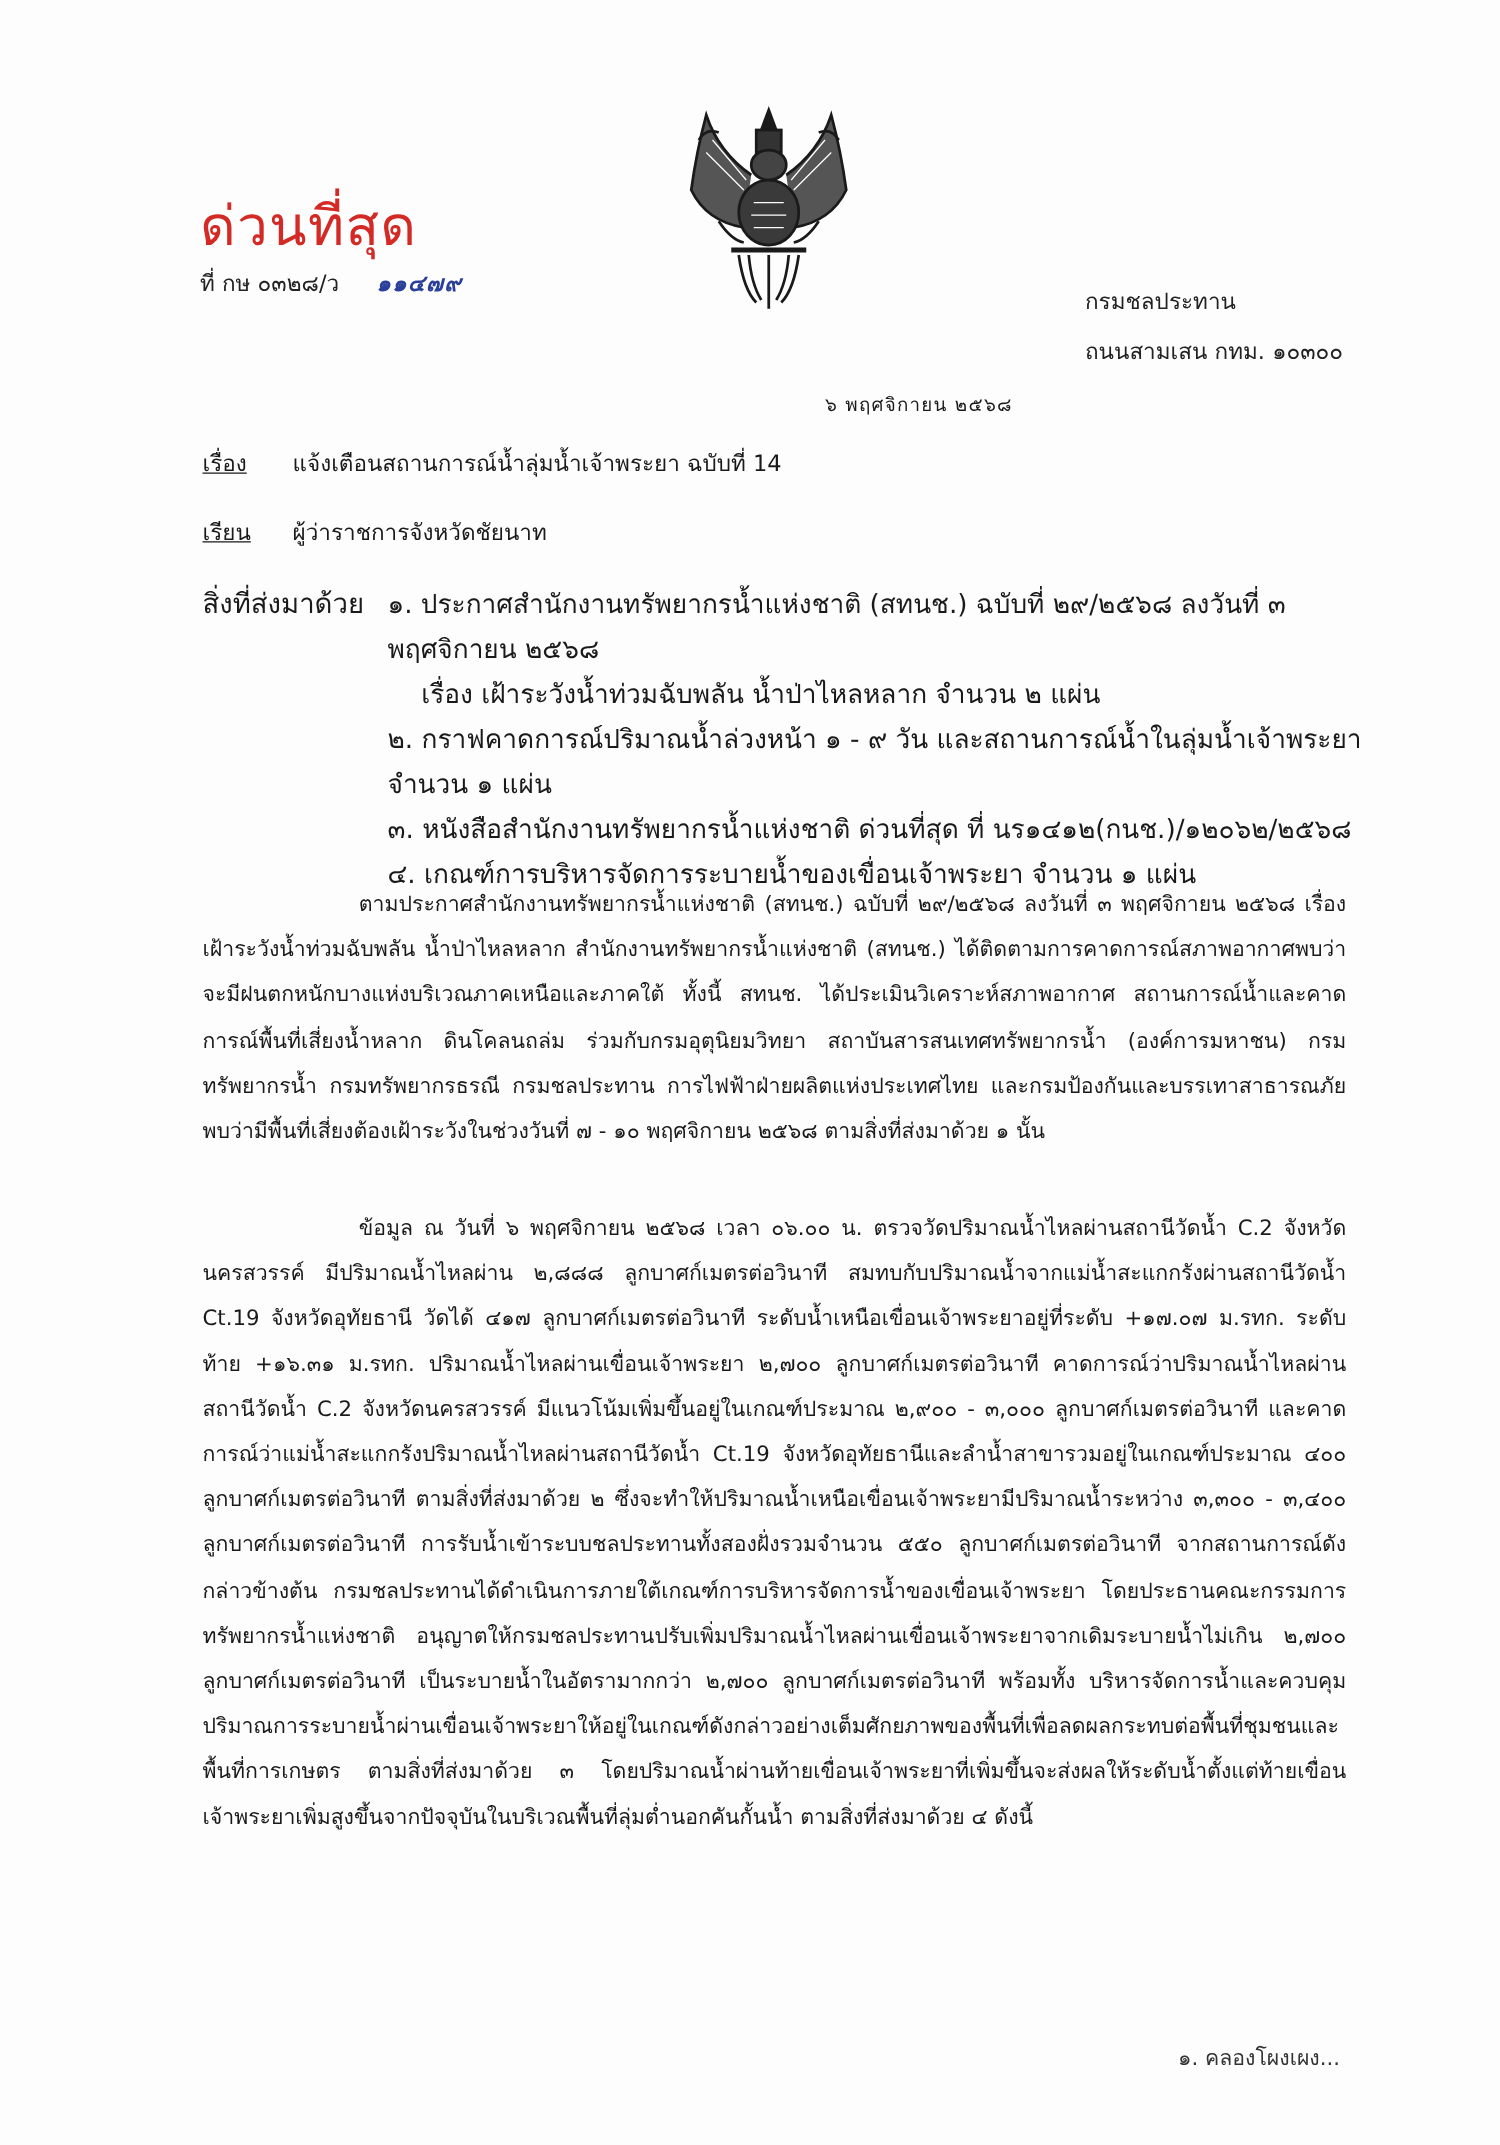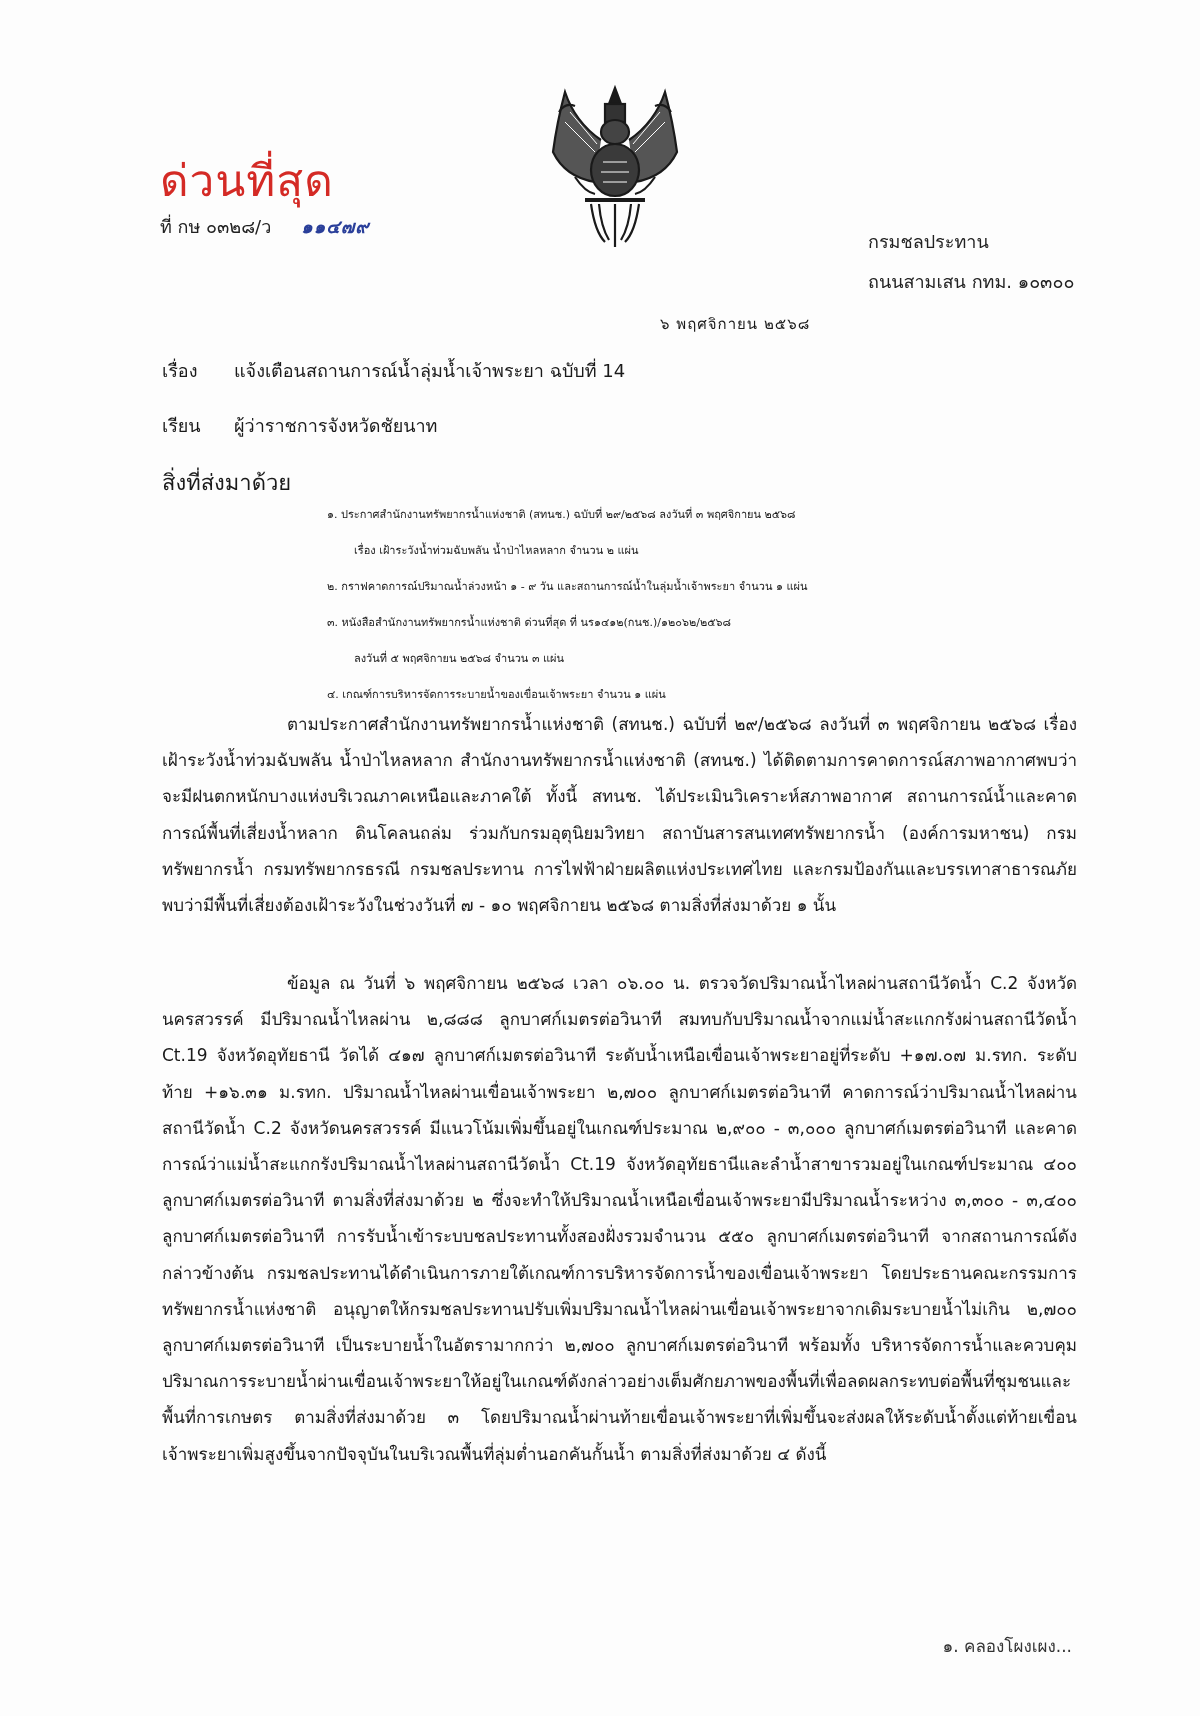--- a/index.html
+++ b/index.html
@@ -7,25 +7,25 @@
          font-family: "DejaVu Sans", "Liberation Sans", sans-serif; color: #1a1a1a; }
   .page { position: absolute; inset: 0; background: #fdfdfd; }
   .urgent { position: absolute; left: 160px; top: 145px; font-size: 44px; font-weight: normal;
             color: #d42a25; letter-spacing: 1px; }
   .refno { position: absolute; left: 160px; top: 212px; font-size: 18px; color: #222; }
   .refno .hand { color: #2a3f9a; font-style: italic; font-weight: bold; letter-spacing: 1px; margin-left: 30px; }
   .garuda { position: absolute; left: 535px; top: 82px; width: 160px; height: 170px; }
   .sender { position: absolute; left: 828px; top: 222px; font-size: 18px; line-height: 40px; color: #222; margin-left: 40px; }
   .date { position: absolute; left: 660px; top: 312px; font-size: 15px; letter-spacing: 1px; }
   .row { position: absolute; left: 162px; font-size: 18px; }
-  .row .lbl { display: inline-block; width: 72px; }
+  .row .lbl { display: inline-block; width: 72px; text-decoration: underline; }
   .subject { top: 356px; }
   .recipient { top: 411px; }
   .enc-label { position: absolute; left: 162px; top: 465px; font-size: 22px; }
-  .enc-list { position: absolute; left: 327px; top: 465px; width: 790px; font-size: 11px; line-height: 36px; margin-top: 32px; }
+  .enc-list { position: absolute; left: 310px; top: 465px; width: 790px; font-size: 21px; line-height: 36px; }
   .enc-item .cont { padding-left: 27px; display: block; }
   .para { position: absolute; left: 162px; width: 915px; font-size: 17px; line-height: 36.2px;
           text-align: justify; text-align-last: left; }
   .para .indent { display: inline-block; width: 125px; }
   .p1 { top: 706px; }
   .p2 { top: 965px; }
   .footer-cont { position: absolute; right: 128px; top: 1632px; font-size: 17px; color: #333; }
 </style>
 </head>
 <body>
@@ -77,21 +77,20 @@
   <div class="enc-list">
     <div class="enc-item">
       <span>๑. ประกาศสำนักงานทรัพยากรน้ำแห่งชาติ (สทนช.) ฉบับที่ ๒๙/๒๕๖๘ ลงวันที่ ๓ พฤศจิกายน ๒๕๖๘</span>
       <span class="cont">เรื่อง เฝ้าระวังน้ำท่วมฉับพลัน น้ำป่าไหลหลาก จำนวน ๒ แผ่น</span>
     </div>
     <div class="enc-item">
       <span>๒. กราฟคาดการณ์ปริมาณน้ำล่วงหน้า ๑ - ๙ วัน และสถานการณ์น้ำในลุ่มน้ำเจ้าพระยา จำนวน ๑ แผ่น</span>
     </div>
     <div class="enc-item">
       <span>๓. หนังสือสำนักงานทรัพยากรน้ำแห่งชาติ ด่วนที่สุด ที่ นร๑๔๑๒(กนช.)/๑๒๐๖๒/๒๕๖๘</span>
-      <span class="cont">ลงวันที่ ๕ พฤศจิกายน ๒๕๖๘ จำนวน ๓ แผ่น</span>
     </div>
     <div class="enc-item">
       <span>๔. เกณฑ์การบริหารจัดการระบายน้ำของเขื่อนเจ้าพระยา จำนวน ๑ แผ่น</span>
     </div>
   </div>
 
   <div class="para p1"><span class="indent"></span><span>ตามประกาศสำนักงานทรัพยากรน้ำแห่งชาติ (สทนช.) ฉบับที่ ๒๙/๒๕๖๘ ลงวันที่ ๓ พฤศจิกายน ๒๕๖๘ เรื่อง เฝ้าระวังน้ำท่วมฉับพลัน น้ำป่าไหลหลาก สำนักงานทรัพยากรน้ำแห่งชาติ (สทนช.) ได้ติดตามการคาดการณ์สภาพอากาศพบว่า จะมีฝนตกหนักบางแห่งบริเวณภาคเหนือและภาคใต้ ทั้งนี้ สทนช. ได้ประเมินวิเคราะห์สภาพอากาศ สถานการณ์น้ำและคาดการณ์พื้นที่เสี่ยงน้ำหลาก ดินโคลนถล่ม ร่วมกับกรมอุตุนิยมวิทยา สถาบันสารสนเทศทรัพยากรน้ำ (องค์การมหาชน) กรมทรัพยากรน้ำ กรมทรัพยากรธรณี กรมชลประทาน การไฟฟ้าฝ่ายผลิตแห่งประเทศไทย และกรมป้องกันและบรรเทาสาธารณภัย พบว่ามีพื้นที่เสี่ยงต้องเฝ้าระวังในช่วงวันที่ ๗ - ๑๐ พฤศจิกายน ๒๕๖๘ ตามสิ่งที่ส่งมาด้วย ๑ นั้น</span></div>
 
   <div class="para p2"><span class="indent"></span><span>ข้อมูล ณ วันที่ ๖ พฤศจิกายน ๒๕๖๘ เวลา ๐๖.๐๐ น. ตรวจวัดปริมาณน้ำไหลผ่านสถานีวัดน้ำ C.2 จังหวัดนครสวรรค์ มีปริมาณน้ำไหลผ่าน ๒,๘๘๘ ลูกบาศก์เมตรต่อวินาที สมทบกับปริมาณน้ำจากแม่น้ำสะแกกรังผ่านสถานีวัดน้ำ Ct.19 จังหวัดอุทัยธานี วัดได้ ๔๑๗ ลูกบาศก์เมตรต่อวินาที ระดับน้ำเหนือเขื่อนเจ้าพระยาอยู่ที่ระดับ +๑๗.๐๗ ม.รทก. ระดับท้าย +๑๖.๓๑ ม.รทก. ปริมาณน้ำไหลผ่านเขื่อนเจ้าพระยา ๒,๗๐๐ ลูกบาศก์เมตรต่อวินาที คาดการณ์ว่าปริมาณน้ำไหลผ่านสถานีวัดน้ำ C.2 จังหวัดนครสวรรค์ มีแนวโน้มเพิ่มขึ้นอยู่ในเกณฑ์ประมาณ ๒,๙๐๐ - ๓,๐๐๐ ลูกบาศก์เมตรต่อวินาที และคาดการณ์ว่าแม่น้ำสะแกกรังปริมาณน้ำไหลผ่านสถานีวัดน้ำ Ct.19 จังหวัดอุทัยธานีและลำน้ำสาขารวมอยู่ในเกณฑ์ประมาณ ๔๐๐ ลูกบาศก์เมตรต่อวินาที ตามสิ่งที่ส่งมาด้วย ๒ ซึ่งจะทำให้ปริมาณน้ำเหนือเขื่อนเจ้าพระยามีปริมาณน้ำระหว่าง ๓,๓๐๐ - ๓,๔๐๐ ลูกบาศก์เมตรต่อวินาที การรับน้ำเข้าระบบชลประทานทั้งสองฝั่งรวมจำนวน ๕๕๐ ลูกบาศก์เมตรต่อวินาที จากสถานการณ์ดังกล่าวข้างต้น กรมชลประทานได้ดำเนินการภายใต้เกณฑ์การบริหารจัดการน้ำของเขื่อนเจ้าพระยา โดยประธานคณะกรรมการทรัพยากรน้ำแห่งชาติ อนุญาตให้กรมชลประทานปรับเพิ่มปริมาณน้ำไหลผ่านเขื่อนเจ้าพระยาจากเดิมระบายน้ำไม่เกิน ๒,๗๐๐ ลูกบาศก์เมตรต่อวินาที เป็นระบายน้ำในอัตรามากกว่า ๒,๗๐๐ ลูกบาศก์เมตรต่อวินาที พร้อมทั้ง บริหารจัดการน้ำและควบคุมปริมาณการระบายน้ำผ่านเขื่อนเจ้าพระยาให้อยู่ในเกณฑ์ดังกล่าวอย่างเต็มศักยภาพของพื้นที่เพื่อลดผลกระทบต่อพื้นที่ชุมชนและพื้นที่การเกษตร ตามสิ่งที่ส่งมาด้วย ๓ โดยปริมาณน้ำผ่านท้ายเขื่อนเจ้าพระยาที่เพิ่มขึ้นจะส่งผลให้ระดับน้ำตั้งแต่ท้ายเขื่อนเจ้าพระยาเพิ่มสูงขึ้นจากปัจจุบันในบริเวณพื้นที่ลุ่มต่ำนอกคันกั้นน้ำ ตามสิ่งที่ส่งมาด้วย ๔ ดังนี้</span></div>
 

